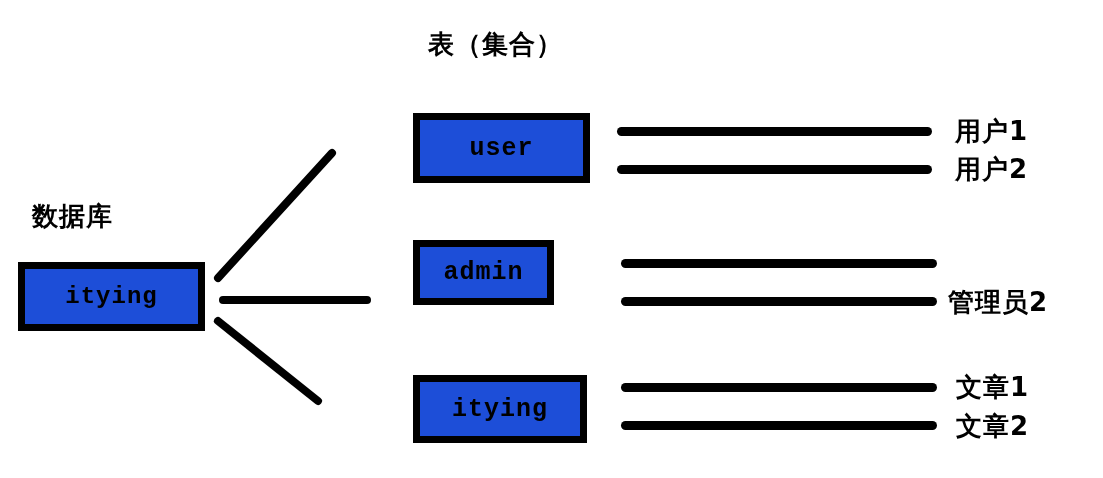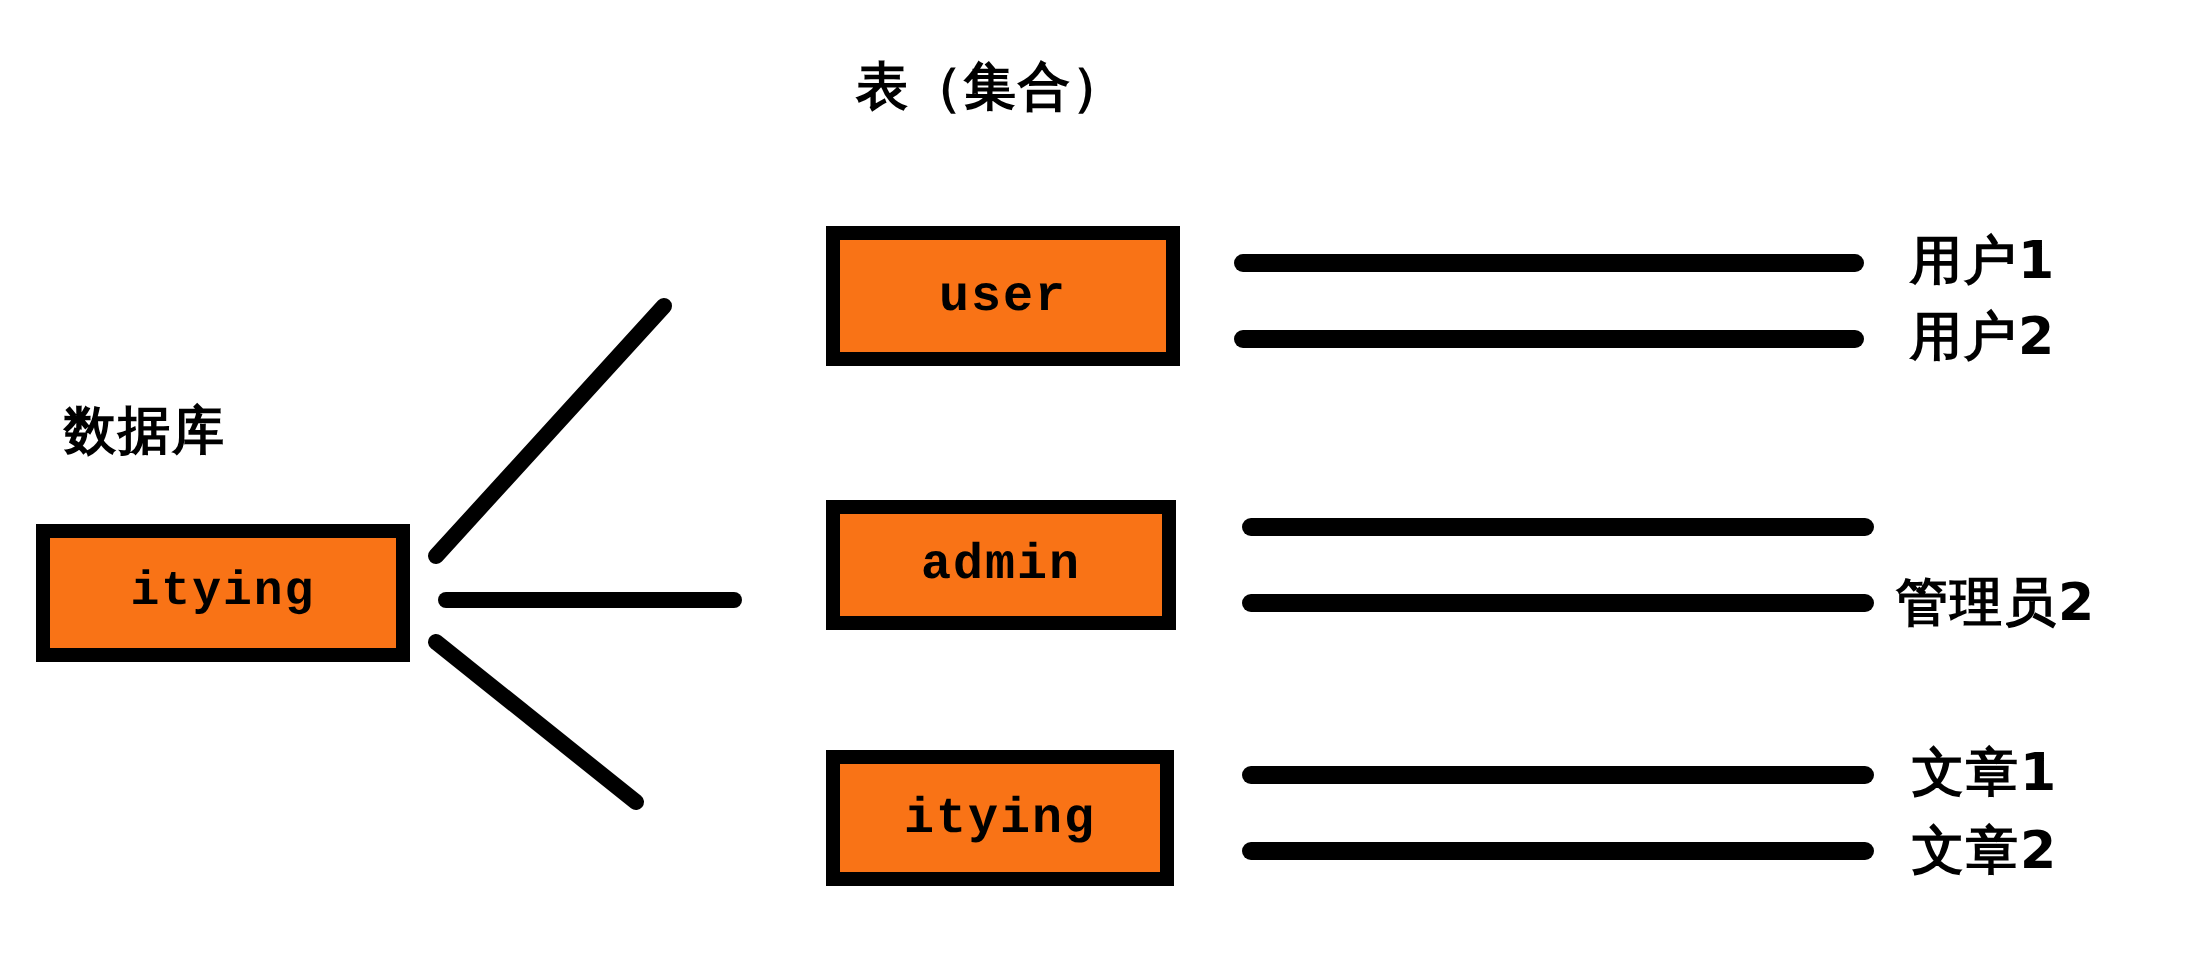--- a/index.html
+++ b/index.html
@@ -24,32 +24,32 @@
     line-height: 28px;
     white-space: nowrap;
     letter-spacing: 1px;
   }
   .title-label   { left: 428px; top: 30px; }
   .db-label      { left: 32px;  top: 202px; }
   .node-box {
     position: absolute;
     box-sizing: border-box;
     border: 7px solid #000000;
-    background: #f97316;
+    background: #1d4ed8;
     display: flex;
     align-items: center;
     justify-content: center;
     font-family: "Liberation Mono", "DejaVu Sans Mono", monospace;
     font-weight: bold;
     font-size: 25px;
     letter-spacing: 1px;
   }
   .db-box      { left: 18px;  top: 262px; width: 187px; height: 69px; font-size: 24px; }
   .box-user    { left: 413px; top: 113px; width: 177px; height: 70px; }
-  .box-admin   { left: 413px; top: 250px; width: 175px; height: 65px; }
+  .box-admin   { left: 413px; top: 240px; width: 141px; height: 65px; }
   .box-article { left: 413px; top: 375px; width: 174px; height: 68px; }
   .doc-bar {
     position: absolute;
     height: 9px;
     border-radius: 5px;
     background: #000000;
   }
   .bar-u1 { left: 617px; top: 127px; width: 315px; }
   .bar-u2 { left: 617px; top: 165px; width: 315px; }
   .bar-a1 { left: 621px; top: 259px; width: 316px; }

